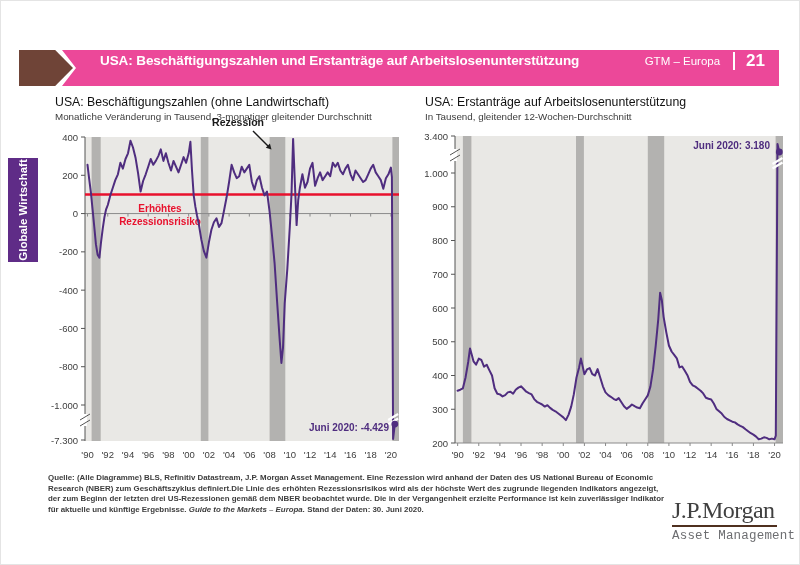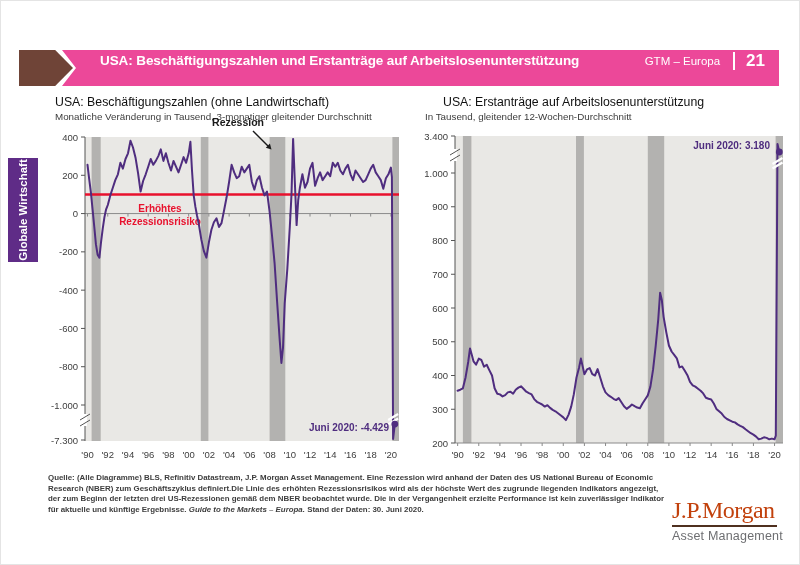--- a/index.html
+++ b/index.html
@@ -16,36 +16,36 @@
   .hdr-sep{width:2px;height:18px;background:#fff;margin:0 11px 0 13px;}
   .hdr-page{font-size:17px;font-weight:bold;}
   
   .side-tab{position:absolute;left:8px;top:158px;width:30px;height:104px;background:#5f2c87;}
   .side-tab span{position:absolute;left:50%;top:50%;transform:translate(-50%,-50%) rotate(-90deg);
                  white-space:nowrap;color:#fff;font-weight:bold;font-size:11.5px;}
   
   .c-title{position:absolute;font-size:12.3px;font-weight:normal;color:#111;}
   .c-sub{position:absolute;font-size:9.8px;color:#3c3c3c;}
   #lt{left:55px;top:95px;} #ls{left:55px;top:111px;}
-  #rt{left:425px;top:95px;margin-left:18px;} #rs{left:425px;top:111px;text-align:center;}
+  #rt{left:425px;top:95px;} #rs{left:425px;top:111px;text-align:center;}
   svg.chart{position:absolute;overflow:visible;}
   #chart-left{left:48px;top:128px;}
   #chart-right{left:418px;top:128px;}
   svg text{font-family:"Liberation Sans",sans-serif;}
   .rez-note{position:absolute;left:200px;top:116px;width:64px;text-align:right;
             font-size:10.5px;font-weight:bold;color:#1a1a1a;}
   
   .footer{position:absolute;left:48px;top:473px;width:622px;font-size:7.9px;line-height:1.34;
           color:#3d3d3d;margin:0;font-weight:bold;}
   .footer em{font-style:italic;}
   
   .logo{position:absolute;left:672px;top:497px;}
   .logo-word{display:inline-block;font-family:"Liberation Serif",serif;font-size:24px;
-             letter-spacing:-0.5px;color:#c2410c;border-bottom:2px solid #4f301f;padding:0 2px 1px 0;}
-  .logo-sub{font-size:12.5px;color:#6d6e71;letter-spacing:0.2px;margin-top:2px;}
+             letter-spacing:-0.5px;color:#404040;border-bottom:2px solid #4f301f;padding:0 2px 1px 0;}
+  .logo-sub{font-size:12.5px;color:#6d6e71;letter-spacing:0.2px;margin-top:2px;font-family:Liberation Mono, monospace;}
 </style>
 </head>
 <body>
 
 <div id="slide">
 
   <div class="hdr-arrow"></div>
   <div class="hdr-bar">
     <span class="hdr-title">USA: Beschäftigungszahlen und Erstanträge auf Arbeitslosenunterstützung</span>
     <span class="hdr-gtm">GTM – Europa</span>

